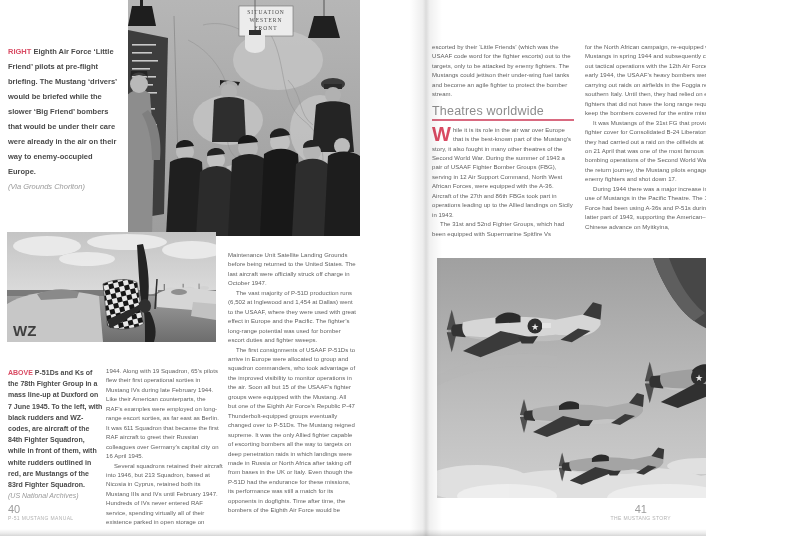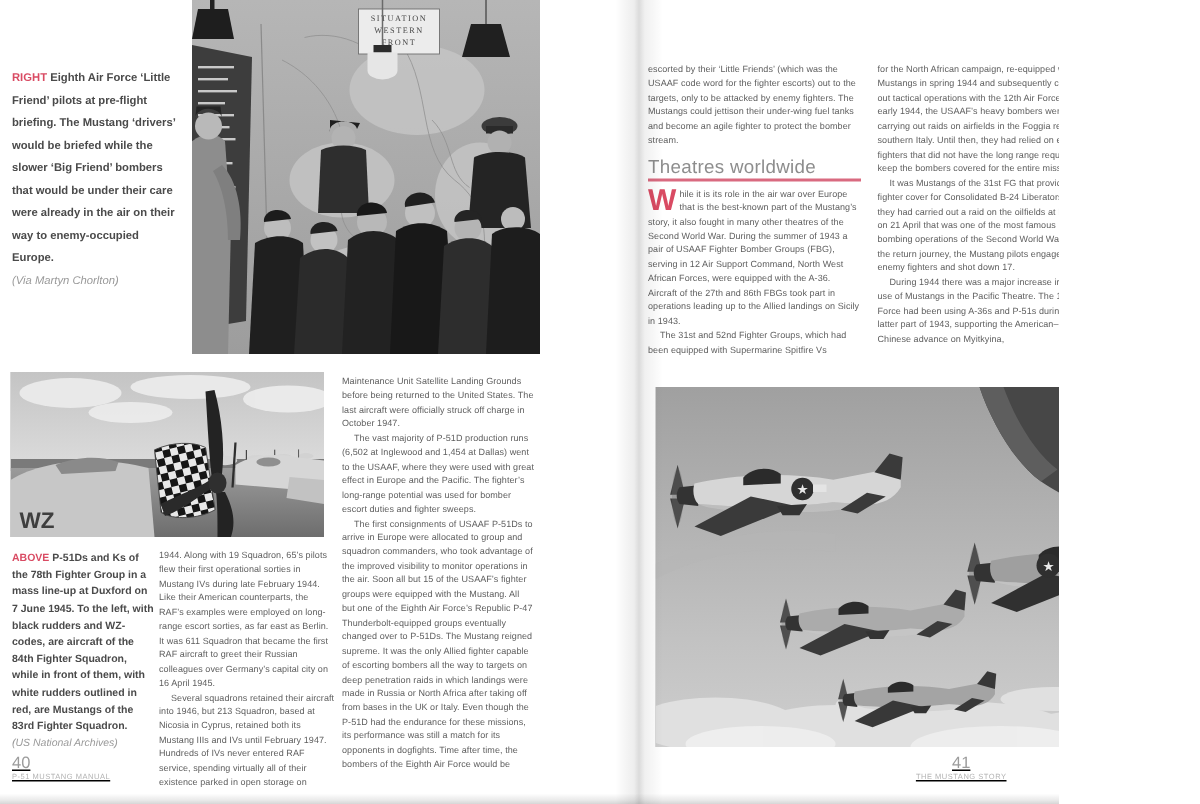--- a/index.html
+++ b/index.html
@@ -23,50 +23,50 @@
   #col-2{left:585px;top:43px;width:143px;}
   
   .sec-head{margin:7px 0 0 0;font-size:12.5px;font-weight:400;color:#8d8d8d;letter-spacing:0.2px;}
   .sec-rule{height:1.5px;background:#d96a80;margin:3px 0 5px 0;}
   .dropcap{float:left;color:#d94b63;font-size:20px;line-height:15px;font-weight:bold;
            padding:1px 2px 0 0;}
   
   .ph{position:absolute;overflow:hidden;background:#b5b5b5;}
   .ph svg{display:block;width:100%;height:100%;}
   #photo-briefing{left:128px;top:0;width:232px;height:236px;}
-  #photo-lineup{left:7px;top:248px;width:209px;height:110px;}
+  #photo-lineup{left:7px;top:232px;width:209px;height:110px;}
   #photo-formation{left:437px;top:258px;width:363px;height:240px;}
   .signtxt{font-family:"Liberation Serif",serif;font-size:5.5px;fill:#4a4a4a;
            text-anchor:middle;letter-spacing:1px;}
   .code-wz{font-size:15px;font-weight:bold;fill:#3f3f3f;}
   .code-f2{font-size:10px;font-weight:bold;fill:#2a2a2a;}
   .code-s{font-size:11px;font-weight:bold;fill:#dedede;}
   .star-glyph{font-size:9px;fill:#e8e8e8;text-anchor:middle;}
   
-  .footer{position:absolute;top:503px;text-decoration:underline;}
+  .footer{position:absolute;top:503px;}
   .footer .num{font-size:11px;color:#9c9c9c;line-height:12px;}
   .footer .lbl{font-size:5px;color:#b2b2b2;letter-spacing:0.35px;line-height:6px;}
   #footer-left{left:8px;}
   #footer-right{right:35px;text-align:center;}
   
   .gutter{position:absolute;left:410px;top:0;width:32px;height:536px;pointer-events:none;
     background:linear-gradient(90deg,rgba(0,0,0,0) 0%,rgba(0,0,0,0.07) 40%,
                rgba(0,0,0,0.14) 50%,rgba(0,0,0,0.06) 62%,rgba(0,0,0,0) 100%);}
   .bottom-edge{position:absolute;left:0;top:529px;width:800px;height:7px;pointer-events:none;
     background:linear-gradient(180deg,rgba(0,0,0,0) 0%,rgba(0,0,0,0.08) 60%,rgba(0,0,0,0.16) 100%);}
 </style>
 </head>
 <body>
 
 <div class="spread">
 
   <div class="cap" id="cap-top-left">
     <span class="tag">RIGHT</span>
     <span>Eighth Air Force ‘Little Friend’ pilots at pre-flight briefing. The Mustang ‘drivers’ would be briefed while the slower ‘Big Friend’ bombers that would be under their care were already in the air on their way to enemy-occupied Europe.</span>
-    <span class="credit">(Via Martyn Chorlton)</span>
+    <span class="credit">(Via Grounds Chorlton)</span>
   </div>
 
   <div class="ph" id="photo-briefing">
     <svg viewBox="0 0 232 236">
       <defs>
         <linearGradient id="wallg" x1="0" y1="0" x2="0" y2="1">
           <stop offset="0" stop-color="#b6b6b6"></stop>
             <stop offset="1" stop-color="#9d9d9d"></stop>
         </linearGradient>
       </defs>

